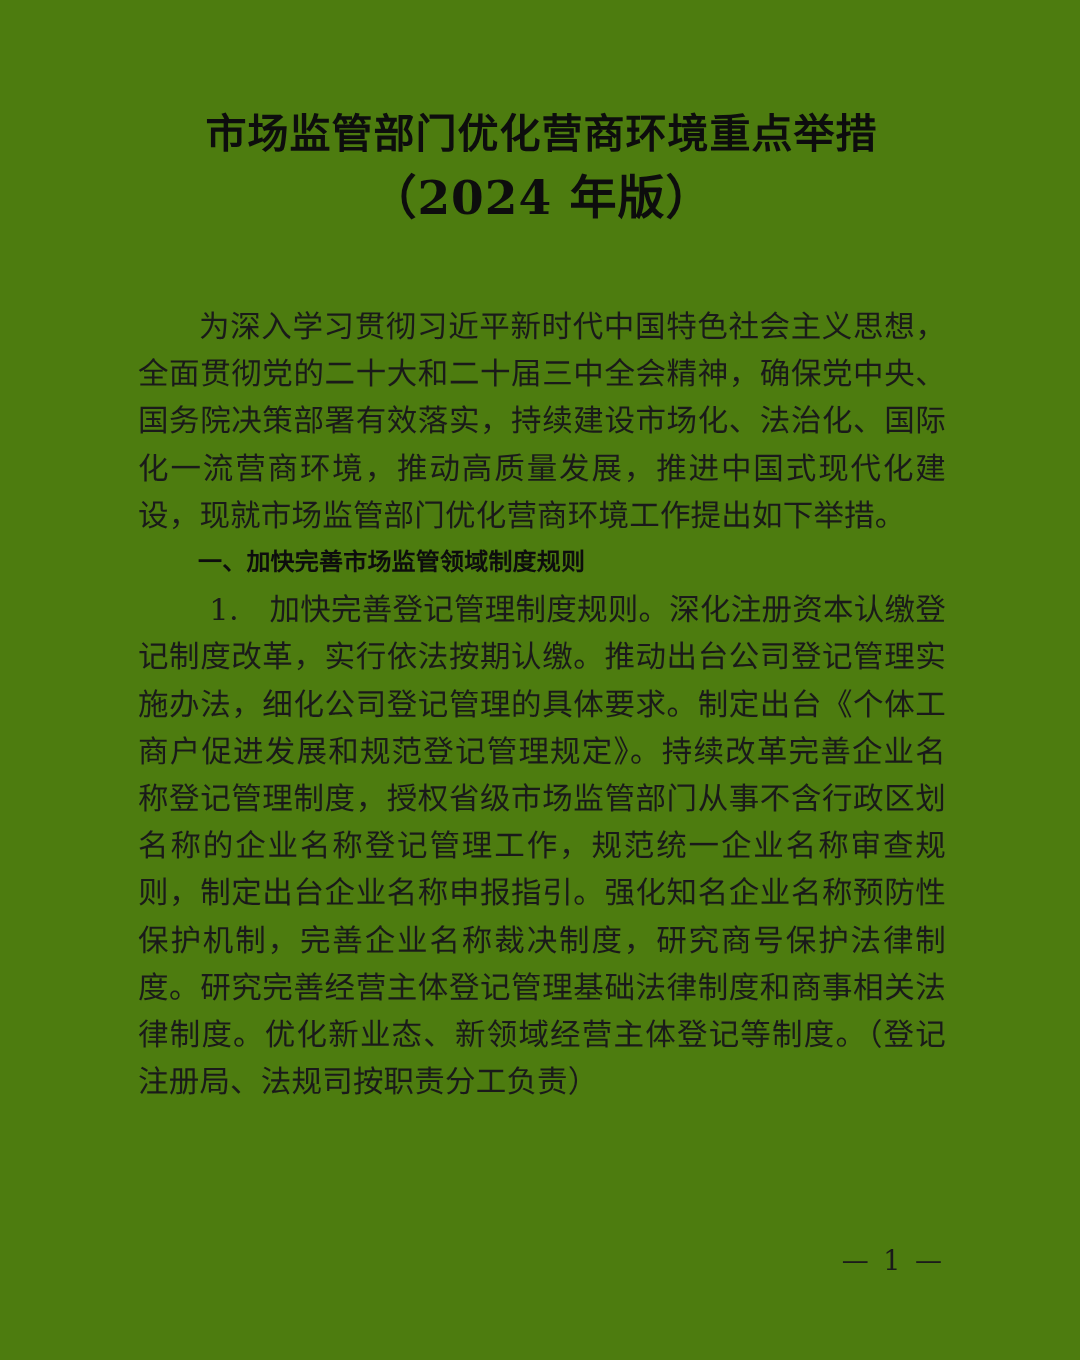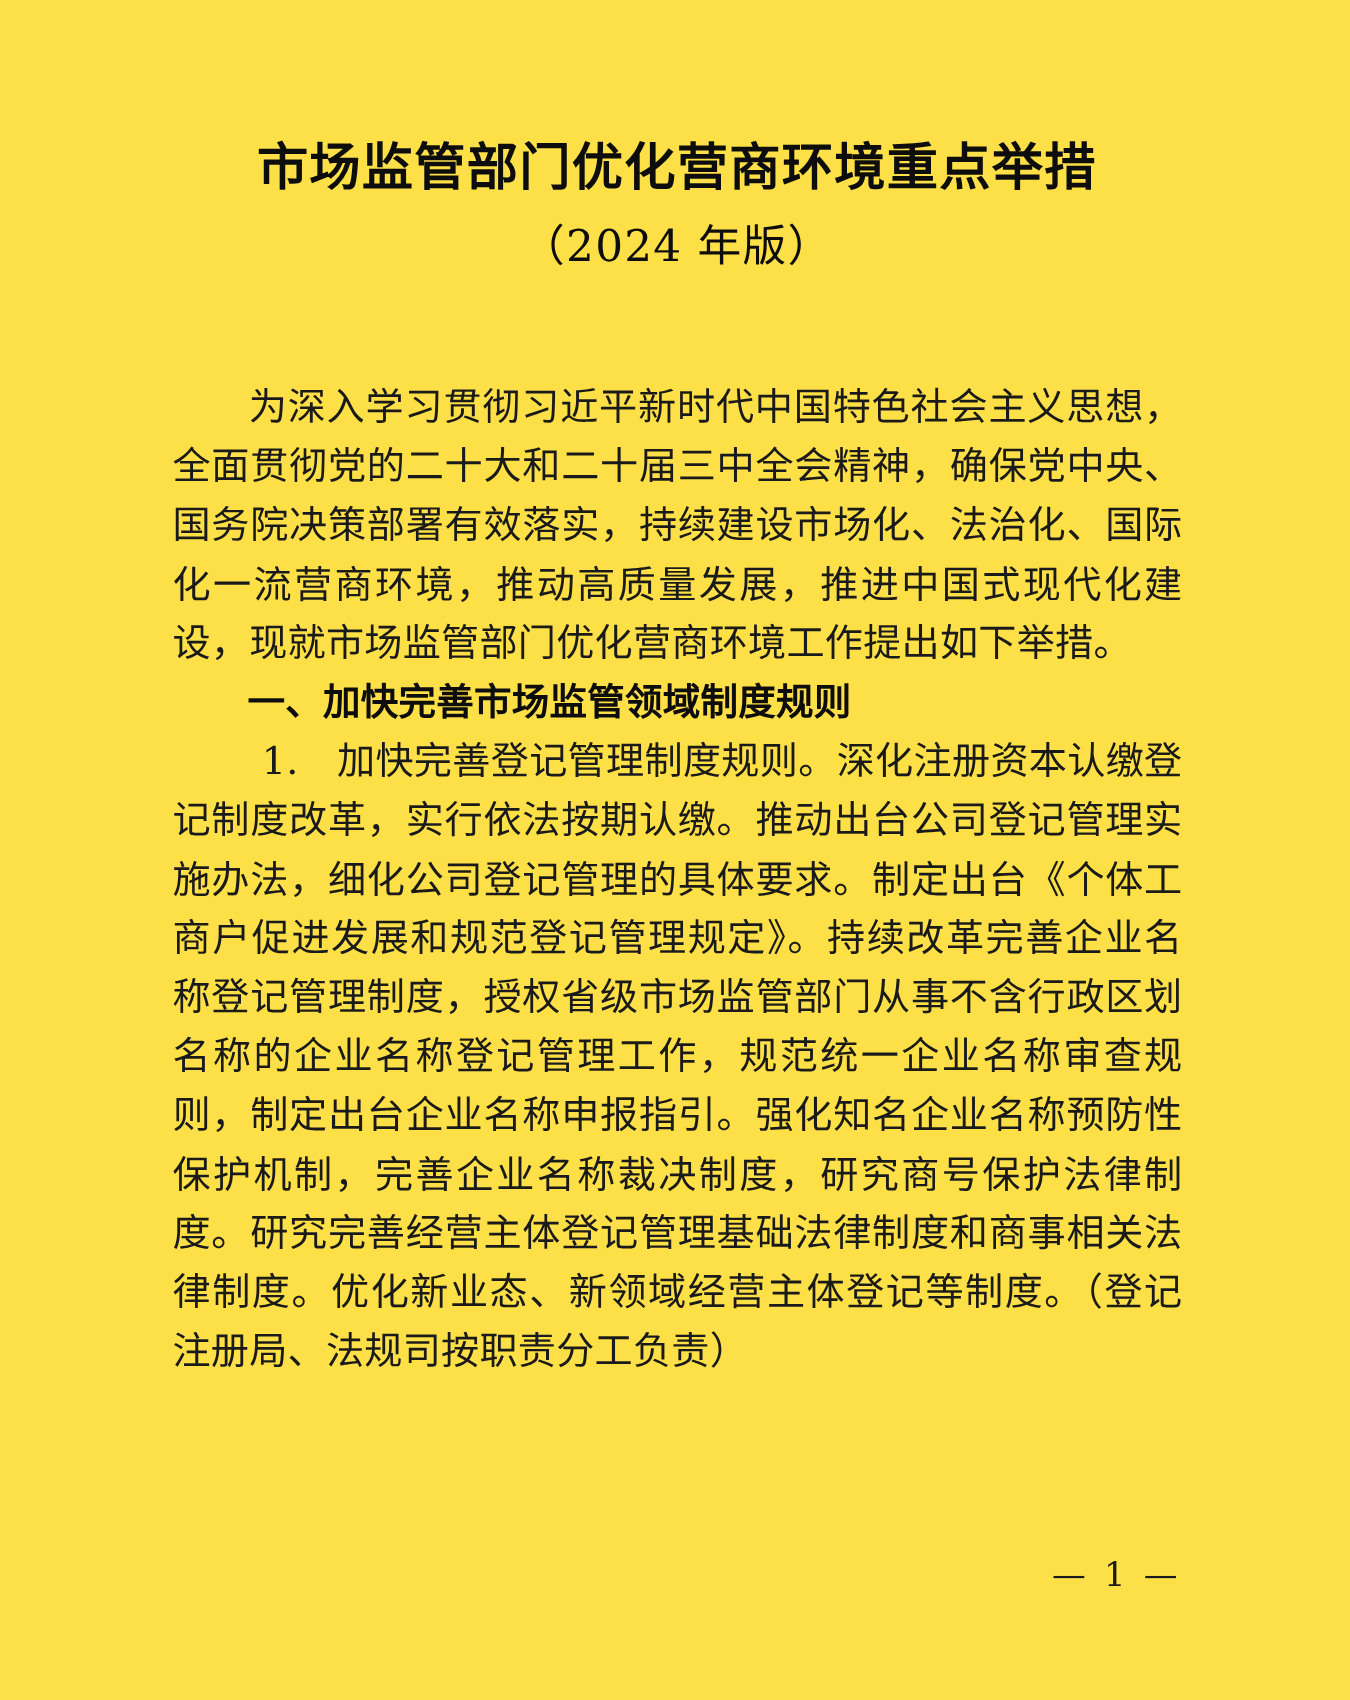--- a/index.html
+++ b/index.html
@@ -17,21 +17,21 @@
     color: #111111;
     -webkit-font-smoothing: antialiased;
   }
 
   .page {
     position: absolute;
     left: 0;
     top: 0;
     width: 1080px;
     height: 1360px;
-    background: #fde047;
+    background: #4d7c0f;
   }
 
   
   .title-block {
     position: absolute;
     left: 138px;
     top: 104px;
     width: 807px;
     text-align: center;
   }
@@ -40,22 +40,22 @@
     font-weight: 700;
     font-size: 41px;
     line-height: 60px;
     letter-spacing: 1px;
     color: #0d0d0d;
     margin: 0;
     white-space: nowrap;
   }
   .doc-subtitle {
     font-family: "DejaVu Serif", "Liberation Serif", serif;
-    font-weight: 400;
-    font-size: 35px;
+    font-weight: 700;
+    font-size: 47px;
     line-height: 56px;
     letter-spacing: 1px;
     color: #0d0d0d;
     margin: 6px 0 0 0;
     white-space: nowrap;
   }
 
   
   .body-block {
     position: absolute;
@@ -75,21 +75,21 @@
     text-justify: inter-character;
     text-indent: 61px;          
     word-break: break-all;
     overflow-wrap: break-word;
   }
 
   p.heading {
     margin: 0;
     font-family: "DejaVu Sans", "Liberation Sans", sans-serif;
     font-weight: 700;
-    font-size: 30px;
+    font-size: 24px;
     line-height: 47.2px;
     letter-spacing: 0.2px;
     color: #0d0d0d;
     text-indent: 60px;
     text-align: left;
   }
 
   p.numbered {
     text-indent: 0;
     padding-left: 0;

